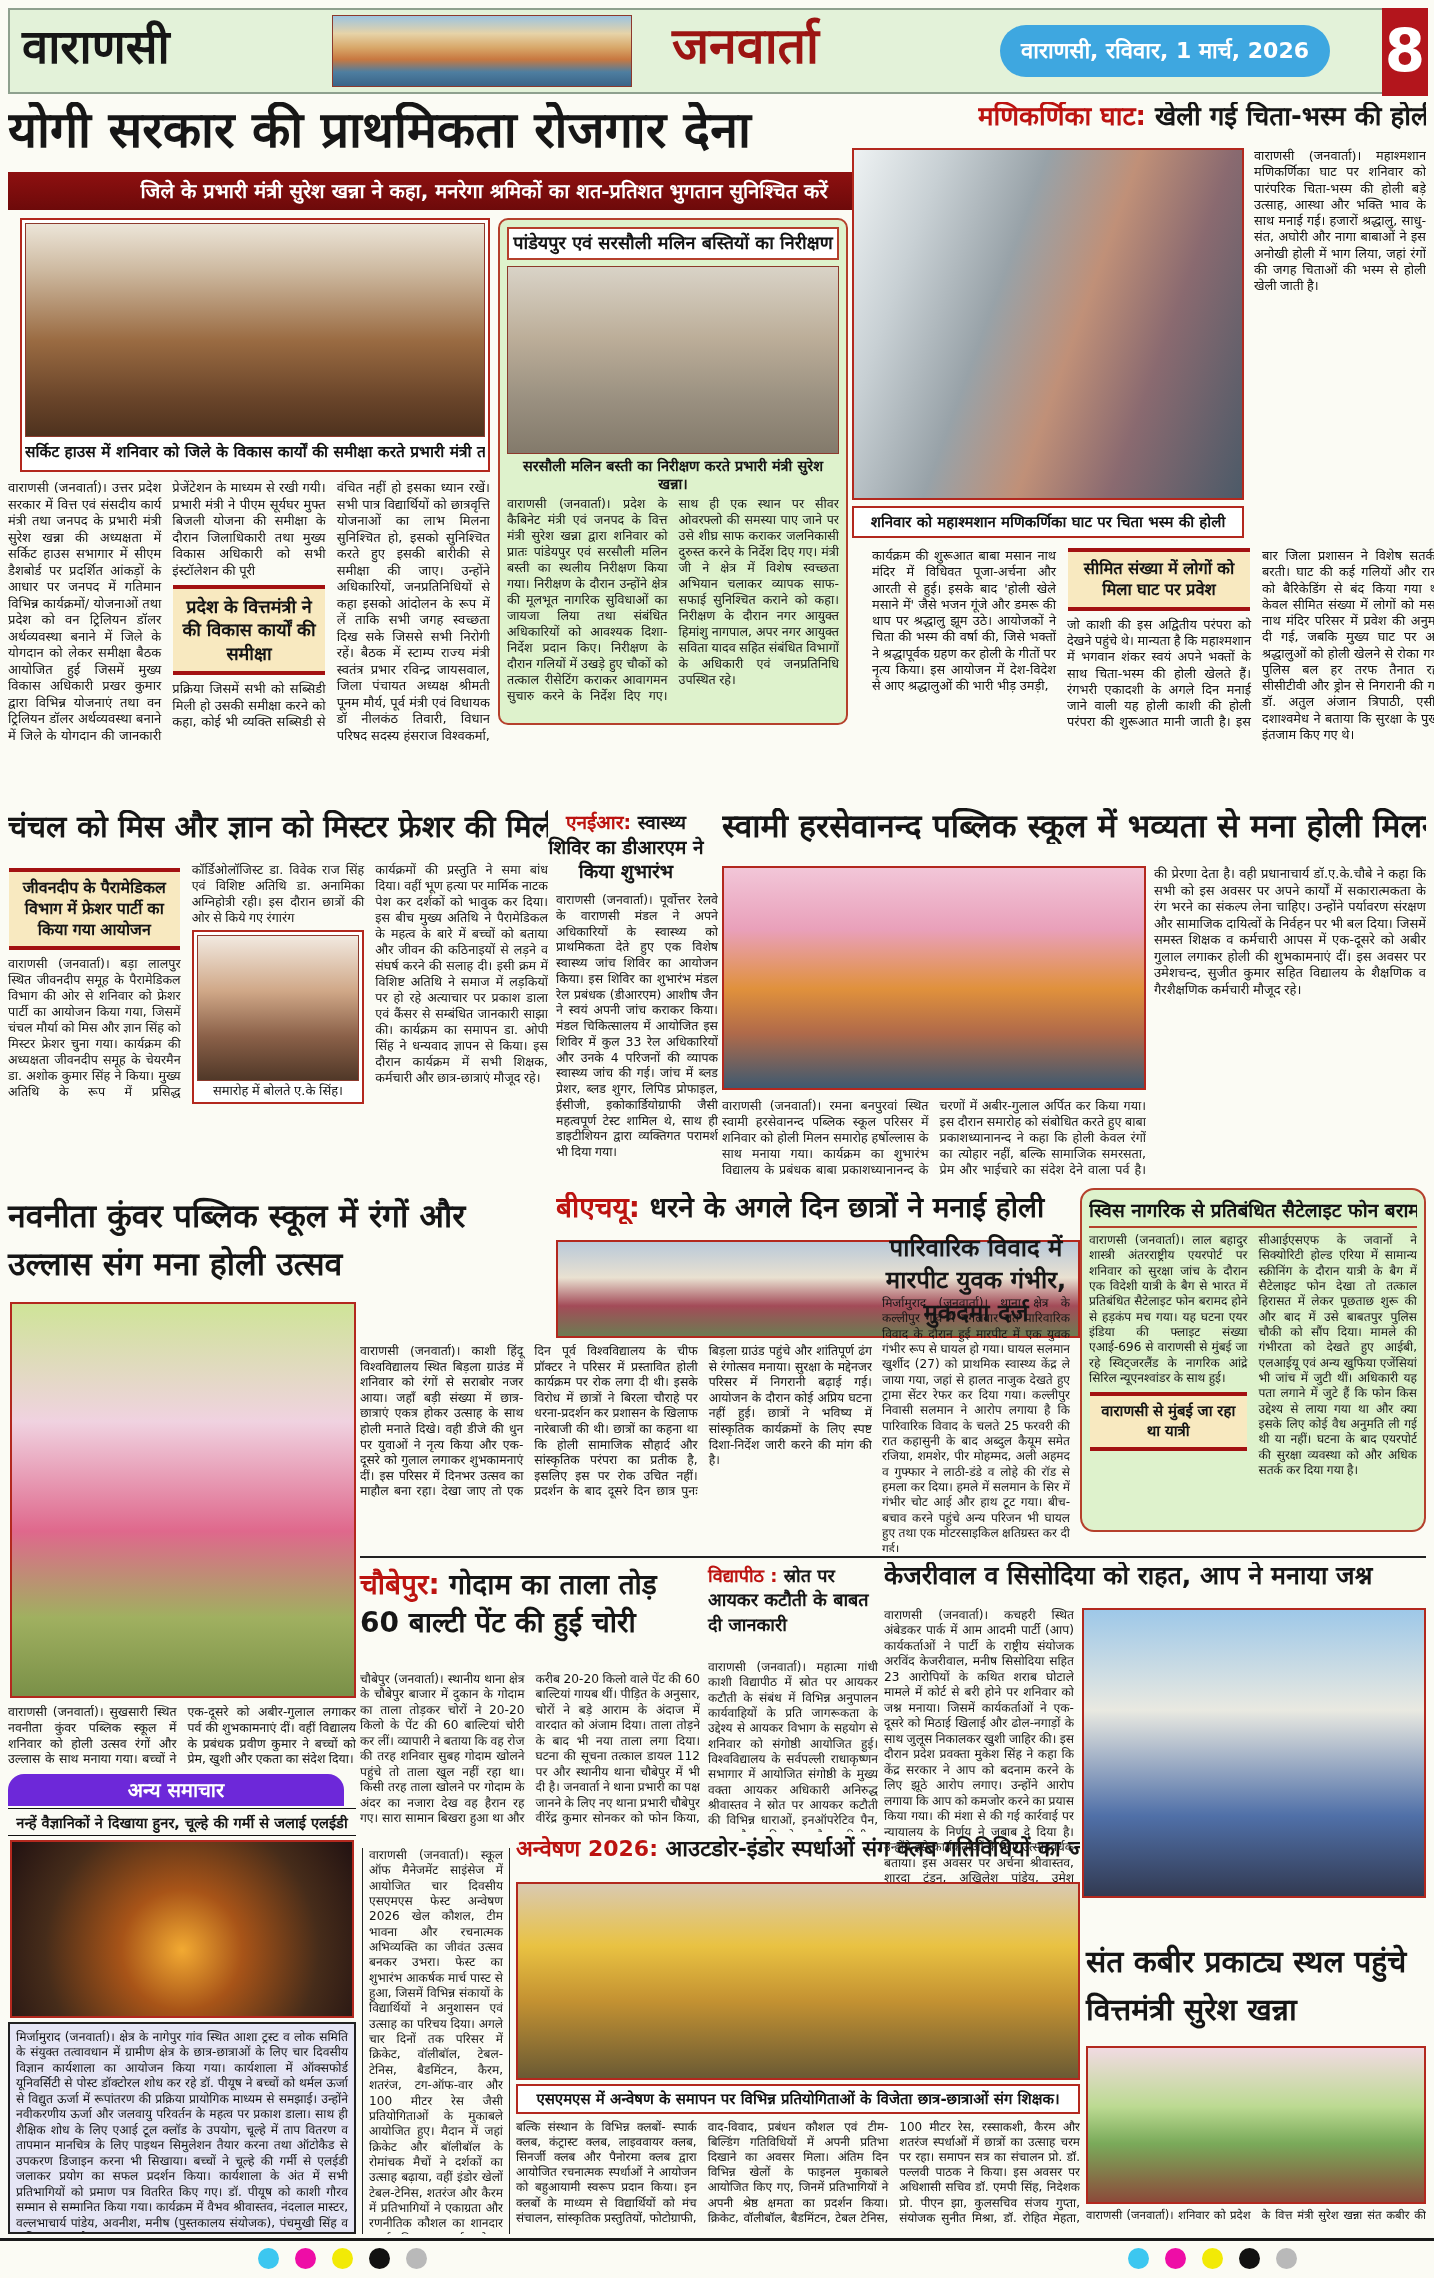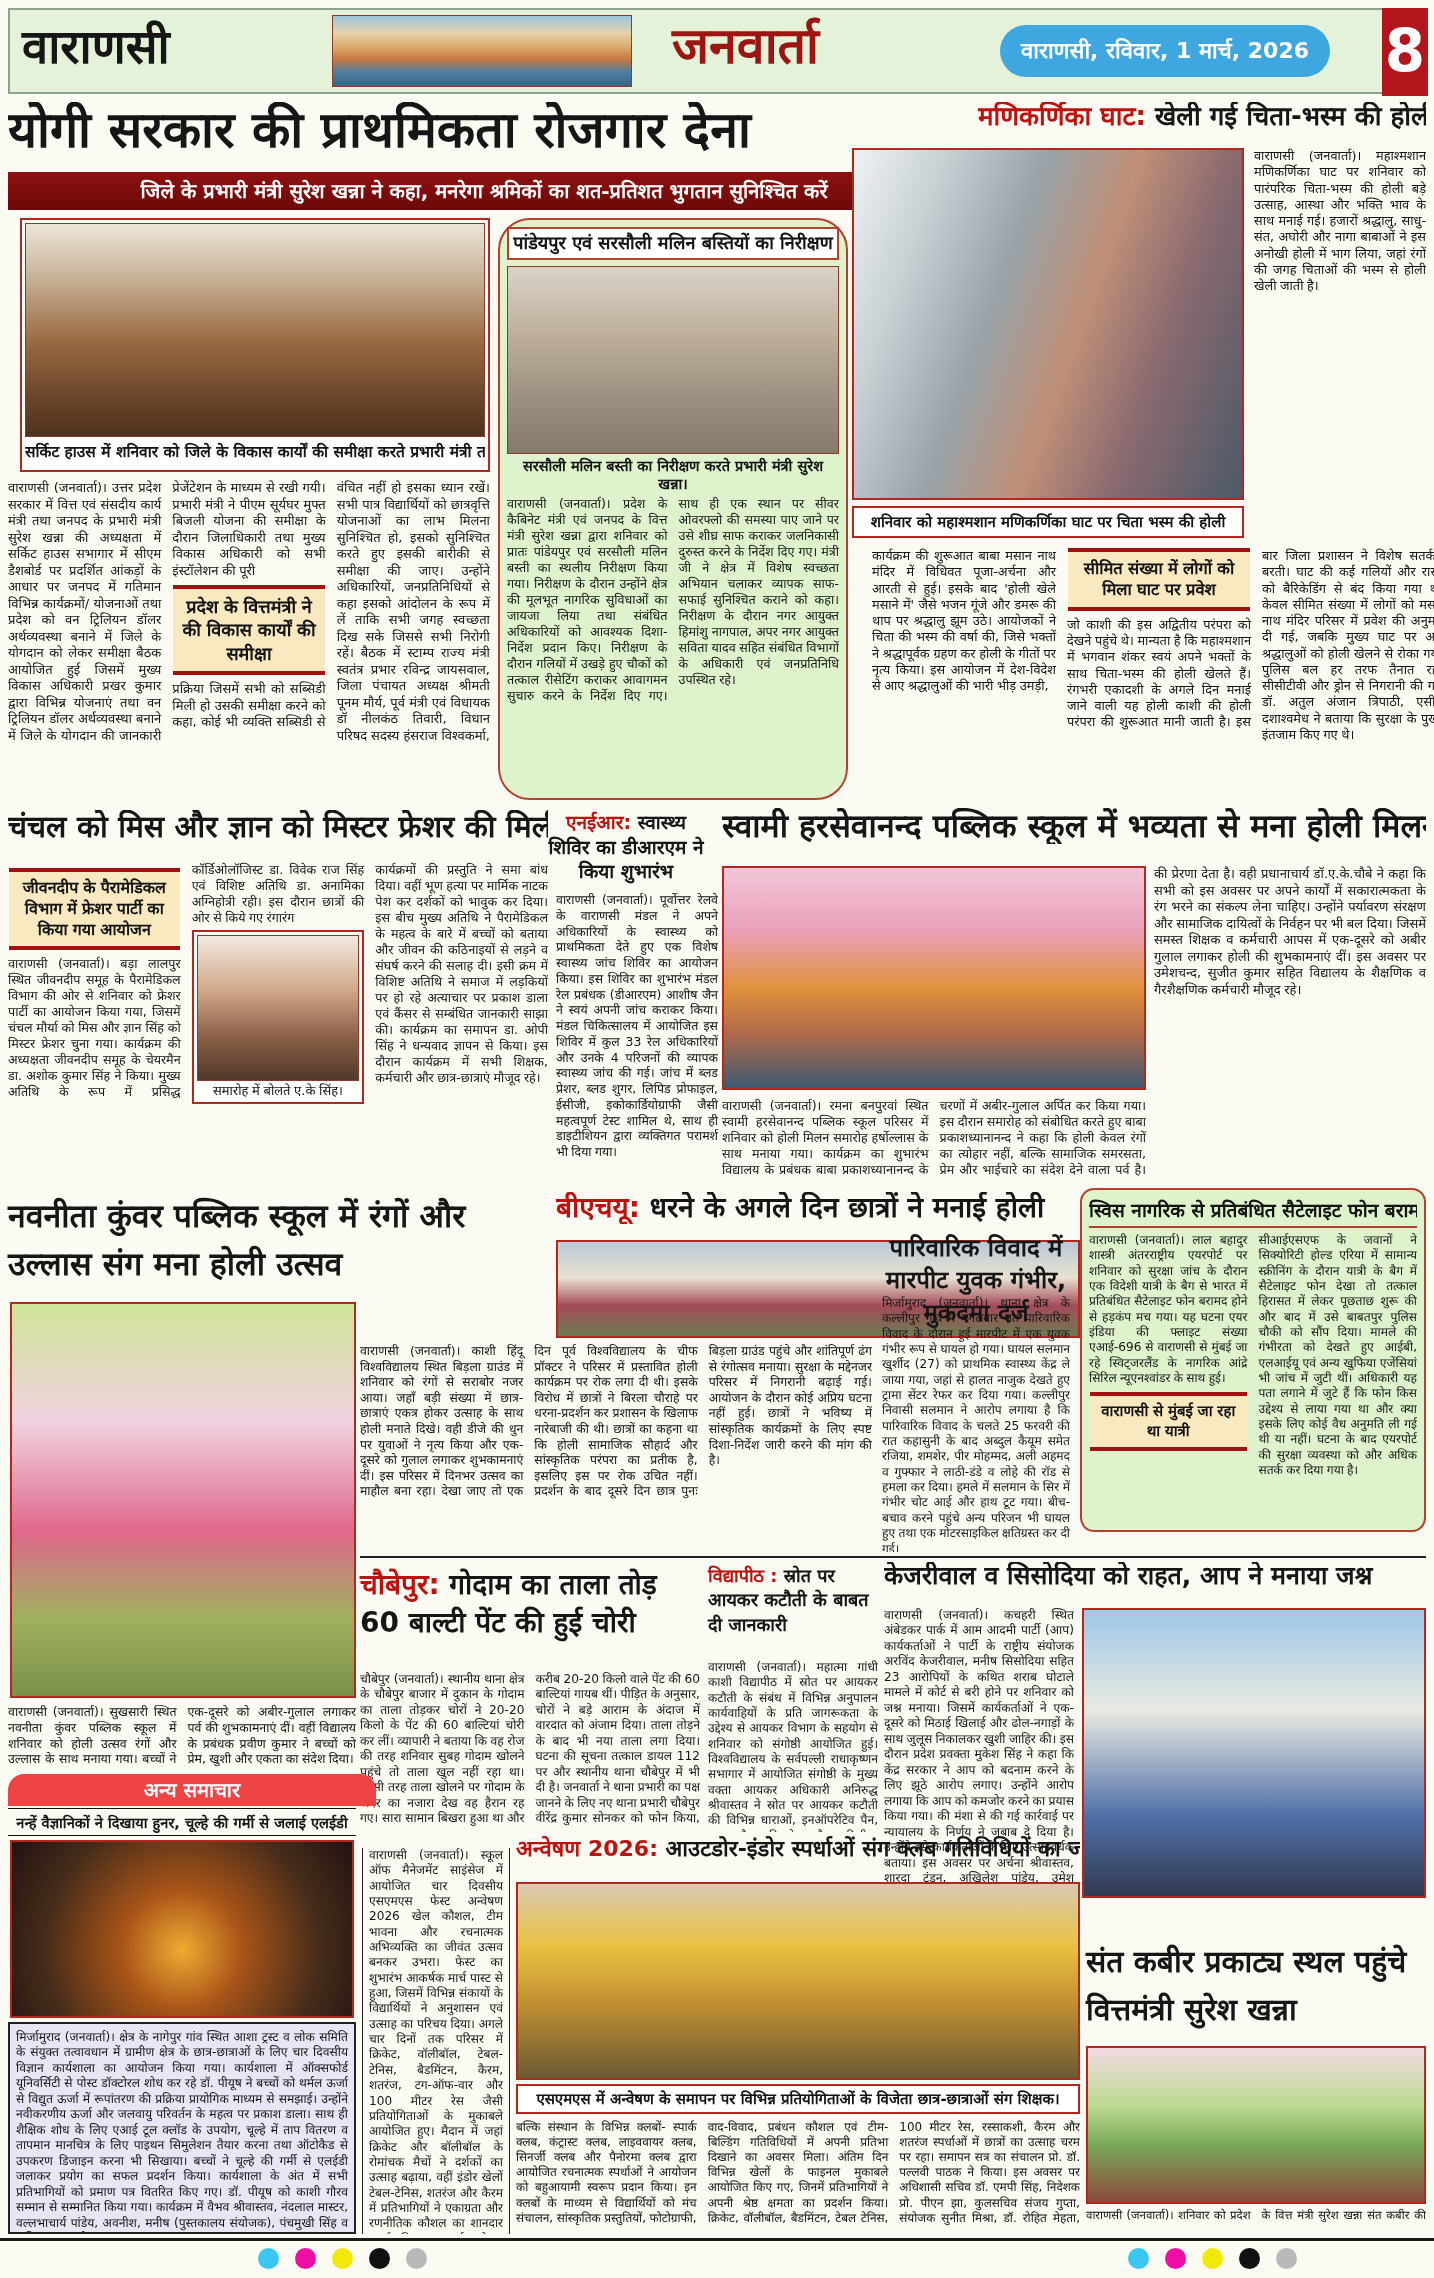--- a/index.html
+++ b/index.html
@@ -50,21 +50,21 @@
     <div class="ph ph-meeting" style="width:100%;height:214px;"></div>
     <div style="font-size:15.5px;font-weight:700;text-align:center;padding-top:3px;white-space:nowrap;overflow:hidden;">सर्किट हाउस में शनिवार को जिले के विकास कार्यों की समीक्षा करते प्रभारी मंत्री तथा जनप्रतिनिधि।</div>
   </div>
 
   <div class="abs jt c3" style="left:8px;top:480px;width:482px;height:266px;font-size:13px;">
     <span>वाराणसी (जनवार्ता)। उत्तर प्रदेश सरकार में वित्त एवं संसदीय कार्य मंत्री तथा जनपद के प्रभारी मंत्री सुरेश खन्ना की अध्यक्षता में सर्किट हाउस सभागार में सीएम डैशबोर्ड पर प्रदर्शित आंकड़ों के आधार पर जनपद में गतिमान विभिन्न कार्यक्रमों/ योजनाओं तथा प्रदेश को वन ट्रिलियन डॉलर अर्थव्यवस्था बनाने में जिले के योगदान को लेकर समीक्षा बैठक आयोजित हुई जिसमें मुख्य विकास अधिकारी प्रखर कुमार द्वारा विभिन्न योजनाएं तथा वन ट्रिलियन डॉलर अर्थव्यवस्था बनाने में जिले के योगदान की जानकारी प्रेजेंटेशन के माध्यम से रखी गयी। प्रभारी मंत्री ने पीएम सूर्यघर मुफ्त बिजली योजना की समीक्षा के दौरान जिलाधिकारी तथा मुख्य विकास अधिकारी को सभी इंस्टॉलेशन की पूरी</span>
     <div class="ibox" style="font-size:18px;">प्रदेश के वित्तमंत्री ने की विकास कार्यों की समीक्षा</div>
     <span>प्रक्रिया जिसमें सभी को सब्सिडी मिली हो उसकी समीक्षा करने को कहा, कोई भी व्यक्ति सब्सिडी से वंचित नहीं हो इसका ध्यान रखें। सभी पात्र विद्यार्थियों को छात्रवृत्ति योजनाओं का लाभ मिलना सुनिश्चित हो, इसको सुनिश्चित करते हुए इसकी बारीकी से समीक्षा की जाए। उन्होंने अधिकारियों, जनप्रतिनिधियों से कहा इसको आंदोलन के रूप में लें ताकि सभी जगह स्वच्छता दिख सके जिससे सभी निरोगी रहें। बैठक में स्टाम्प राज्य मंत्री स्वतंत्र प्रभार रविन्द्र जायसवाल, जिला पंचायत अध्यक्ष श्रीमती पूनम मौर्य, पूर्व मंत्री एवं विधायक डॉ नीलकंठ तिवारी, विधान परिषद सदस्य हंसराज विश्वकर्मा, राय धर्मेंद्र सिंह, विधायक डॉ अवधेश सिंह, त्रिभुवन राम, डॉ सुनील पटेल, जिलाधिकारी सत्येंद्र कुमार, डीएफओ श्रीमती स्वाति सिंह समेत विभिन्न विभागों के अधिकारी उपस्थित रहे।</span>
   </div>
 
-  <div class="abs gbox" style="left:498px;top:218px;width:350px;height:582px;border-radius:32px;">
+  <div class="abs gbox" style="left:498px;top:218px;width:350px;height:507px;">
     <div style="background:#fff;border:2px solid #b5402c;font-weight:700;font-size:18px;text-align:center;padding:3px 2px;line-height:1.25;">पांडेयपुर एवं सरसौली मलिन बस्तियों का निरीक्षण</div>
     <div class="ph ph-inspect" style="width:100%;height:188px;margin-top:6px;"></div>
     <div style="font-weight:700;font-size:14.5px;text-align:center;padding:3px 0;line-height:1.25;">सरसौली मलिन बस्ती का निरीक्षण करते प्रभारी मंत्री सुरेश खन्ना।</div>
     <div class="jt c2" style="font-size:12.6px;height:280px;">वाराणसी (जनवार्ता)। प्रदेश के कैबिनेट मंत्री एवं जनपद के वित्त मंत्री सुरेश खन्ना द्वारा शनिवार को प्रातः पांडेयपुर एवं सरसौली मलिन बस्ती का स्थलीय निरीक्षण किया गया। निरीक्षण के दौरान उन्होंने क्षेत्र की मूलभूत नागरिक सुविधाओं का जायजा लिया तथा संबंधित अधिकारियों को आवश्यक दिशा-निर्देश प्रदान किए। निरीक्षण के दौरान गलियों में उखड़े हुए चौकों को तत्काल रीसेटिंग कराकर आवागमन सुचारु करने के निर्देश दिए गए। साथ ही एक स्थान पर सीवर ओवरफ्लो की समस्या पाए जाने पर उसे शीघ्र साफ कराकर जलनिकासी दुरुस्त करने के निर्देश दिए गए। मंत्री जी ने क्षेत्र में विशेष स्वच्छता अभियान चलाकर व्यापक साफ-सफाई सुनिश्चित कराने को कहा। निरीक्षण के दौरान नगर आयुक्त हिमांशु नागपाल, अपर नगर आयुक्त सविता यादव सहित संबंधित विभागों के अधिकारी एवं जनप्रतिनिधि उपस्थित रहे।</div>
   </div>
 
   <div class="abs hl nw" style="left:978px;top:102px;width:448px;font-size:26px;">
     <span class="kick">मणिकर्णिका घाट:</span><span> खेली गई चिता-भस्म की होली</span>
   </div>
   <div class="abs ph ph-holi" style="left:852px;top:148px;width:392px;height:352px;border:2px solid #b3281e;"></div>
@@ -128,21 +128,21 @@
 
   <div class="abs hl" style="left:708px;top:1564px;width:170px;font-size:18px;line-height:1.35;">
     <span class="kick">विद्यापीठ :</span><span> स्रोत पर आयकर कटौती के बाबत दी जानकारी</span>
   </div>
   <div class="abs jt" style="left:708px;top:1660px;width:170px;height:172px;font-size:12.1px;">वाराणसी (जनवार्ता)। महात्मा गांधी काशी विद्यापीठ में स्रोत पर आयकर कटौती के संबंध में विभिन्न अनुपालन कार्यवाहियों के प्रति जागरूकता के उद्देश्य से आयकर विभाग के सहयोग से शनिवार को संगोष्ठी आयोजित हुई। विश्वविद्यालय के सर्वपल्ली राधाकृष्णन सभागार में आयोजित संगोष्ठी के मुख्य वक्ता आयकर अधिकारी अनिरुद्ध श्रीवास्तव ने स्रोत पर आयकर कटौती की विभिन्न धाराओं, इनऑपरेटिव पैन, इनकम टैक्स की ओल्ड और न्यू रिजीम, ट्रस्ट पूर्ण पैन संबंधी अन्य प्रावधानों की विस्तार से जानकारी दी।</div>
 
   <div class="abs hl nw" style="left:884px;top:1562px;width:542px;font-size:25px;">केजरीवाल व सिसोदिया को राहत, आप ने मनाया जश्न</div>
   <div class="abs jt" style="left:884px;top:1608px;width:190px;height:322px;font-size:12.2px;">वाराणसी (जनवार्ता)। कचहरी स्थित अंबेडकर पार्क में आम आदमी पार्टी (आप) कार्यकर्ताओं ने पार्टी के राष्ट्रीय संयोजक अरविंद केजरीवाल, मनीष सिसोदिया सहित 23 आरोपियों के कथित शराब घोटाले मामले में कोर्ट से बरी होने पर शनिवार को जश्न मनाया। जिसमें कार्यकर्ताओं ने एक-दूसरे को मिठाई खिलाई और ढोल-नगाड़ों के साथ जुलूस निकालकर खुशी जाहिर की। इस दौरान प्रदेश प्रवक्ता मुकेश सिंह ने कहा कि केंद्र सरकार ने आप को बदनाम करने के लिए झूठे आरोप लगाए। उन्होंने आरोप लगाया कि आप को कमजोर करने का प्रयास किया गया। की मंशा से की गई कार्रवाई पर न्यायालय के निर्णय ने जबाब दे दिया है। उन्होंने इसे कार्यकर्ताओं के लिए उत्साहवर्धक बताया। इस अवसर पर अर्चना श्रीवास्तव, शारदा टंडन, अखिलेश पांडेय, उमेश श्रीवास्तव, प्रिया पटेल, निलेश सिंह, अमर सिंह पटेल, मनोज मौर्य, गुलाब सिंह राठौड़, सरोज शर्मा, अरविंद यादव व इमरान सहित अन्य पदाधिकारी एवं कार्यकर्ता मौजूद रहे।</div>
   <div class="abs ph ph-kejri" style="left:1082px;top:1608px;width:344px;height:290px;border:2px solid #b3281e;"></div>
 
-  <div class="abs" style="left:8px;top:1774px;width:368px;height:32px;background:#ef4444;border-radius:16px 16px 0 0;color:#fff;font-weight:700;font-size:20px;text-align:center;line-height:32px;">अन्य समाचार</div>
+  <div class="abs" style="left:8px;top:1774px;width:336px;height:32px;background:#6d28d9;border-radius:16px 16px 0 0;color:#fff;font-weight:700;font-size:20px;text-align:center;line-height:32px;">अन्य समाचार</div>
   <div class="abs hl nw" style="left:8px;top:1808px;width:348px;height:28px;font-size:14.6px;line-height:28px;border-top:1.5px solid #111;border-bottom:1.5px solid #111;text-align:center;">नन्हें वैज्ञानिकों ने दिखाया हुनर, चूल्हे की गर्मी से जलाई एलईडी</div>
   <div class="abs ph ph-stove" style="left:10px;top:1840px;width:344px;height:178px;border:2px solid #b3281e;"></div>
   <div class="abs jt" style="left:8px;top:2022px;width:348px;height:212px;background:#e6e6f5;border:2px solid #222;padding:6px;font-size:12.2px;">मिर्जामुराद (जनवार्ता)। क्षेत्र के नागेपुर गांव स्थित आशा ट्रस्ट व लोक समिति के संयुक्त तत्वावधान में ग्रामीण क्षेत्र के छात्र-छात्राओं के लिए चार दिवसीय विज्ञान कार्यशाला का आयोजन किया गया। कार्यशाला में ऑक्सफोर्ड यूनिवर्सिटी से पोस्ट डॉक्टोरल शोध कर रहे डॉ. पीयूष ने बच्चों को थर्मल ऊर्जा से विद्युत ऊर्जा में रूपांतरण की प्रक्रिया प्रायोगिक माध्यम से समझाई। उन्होंने नवीकरणीय ऊर्जा और जलवायु परिवर्तन के महत्व पर प्रकाश डाला। साथ ही शैक्षिक शोध के लिए एआई टूल क्लॉड के उपयोग, चूल्हे में ताप वितरण व तापमान मानचित्र के लिए पाइथन सिमुलेशन तैयार करना तथा ऑटोकैड से उपकरण डिजाइन करना भी सिखाया। बच्चों ने चूल्हे की गर्मी से एलईडी जलाकर प्रयोग का सफल प्रदर्शन किया। कार्यशाला के अंत में सभी प्रतिभागियों को प्रमाण पत्र वितरित किए गए। डॉ. पीयूष को काशी गौरव सम्मान से सम्मानित किया गया। कार्यक्रम में वैभव श्रीवास्तव, नंदलाल मास्टर, वल्लभाचार्य पांडेय, अवनीश, मनीष (पुस्तकालय संयोजक), पंचमुखी सिंह व अमित का सहयोग रहा।</div>
 
   <div class="abs hl nw" style="left:516px;top:1836px;width:564px;font-size:22px;">
     <span class="kick">अन्वेषण 2026:</span><span> आउटडोर-इंडोर स्पर्धाओं संग क्लब गतिविधियों का जलवा</span>
   </div>
   <div class="abs jt" style="left:362px;top:1848px;width:148px;height:386px;font-size:12.1px;border-left:1.5px solid #222;border-right:1.5px solid #222;padding:0 6px;">वाराणसी (जनवार्ता)। स्कूल ऑफ मैनेजमेंट साइंसेज में आयोजित चार दिवसीय एसएमएस फेस्ट अन्वेषण 2026 खेल कौशल, टीम भावना और रचनात्मक अभिव्यक्ति का जीवंत उत्सव बनकर उभरा। फेस्ट का शुभारंभ आकर्षक मार्च पास्ट से हुआ, जिसमें विभिन्न संकायों के विद्यार्थियों ने अनुशासन एवं उत्साह का परिचय दिया। अगले चार दिनों तक परिसर में क्रिकेट, वॉलीबॉल, टेबल-टेनिस, बैडमिंटन, कैरम, शतरंज, टग-ऑफ-वार और 100 मीटर रेस जैसी प्रतियोगिताओं के मुकाबले आयोजित हुए। मैदान में जहां क्रिकेट और बॉलीबॉल के रोमांचक मैचों ने दर्शकों का उत्साह बढ़ाया, वहीं इंडोर खेलों टेबल-टेनिस, शतरंज और कैरम में प्रतिभागियों ने एकाग्रता और रणनीतिक कौशल का शानदार प्रदर्शन किया। इस वर्ष अन्वेषण 2026 केवल खेल प्रतियोगिताओं तक सीमित नहीं रहा,</div>
   <div class="abs ph ph-fest" style="left:516px;top:1882px;width:564px;height:198px;border:2px solid #b3281e;"></div>
   <div class="abs cap" style="left:516px;top:2084px;width:564px;height:30px;font-size:15px;line-height:26px;white-space:nowrap;">एसएमएस में अन्वेषण के समापन पर विभिन्न प्रतियोगिताओं के विजेता छात्र-छात्राओं संग शिक्षक।</div>

